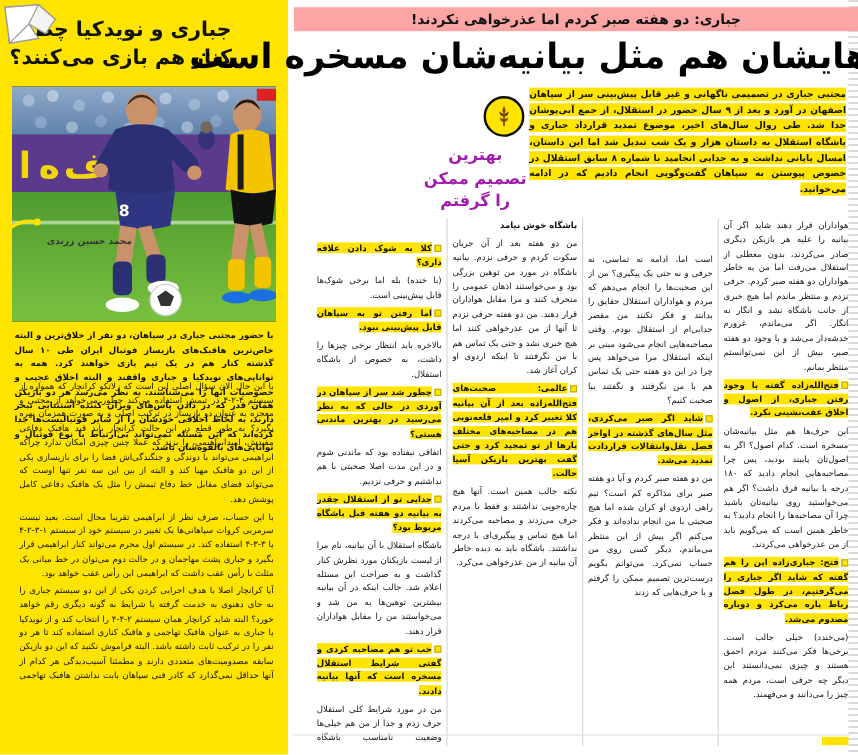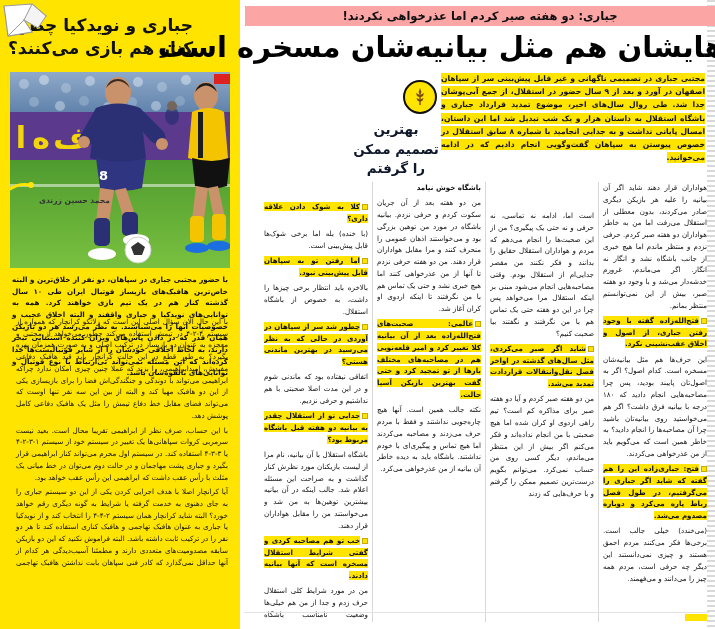--- a/index.html
+++ b/index.html
@@ -99,21 +99,21 @@
   }
   .logo-badge{
     width:34px;height:34px;border-radius:50%;
     background:#ffe400;border:2.6px solid #111;
     display:flex;align-items:center;justify-content:center;
     box-sizing:border-box;
   }
   .deck{
     position:absolute;right:276px;top:120px;width:86px;
     text-align:center;
-    font-size:13.5px;font-weight:bold;color:#0f172a;line-height:1.45;
+    font-size:13.5px;font-weight:bold;color:#a21caf;line-height:1.45;
     letter-spacing:-0.5px;
   }
 
   
   .byline{
     position:absolute;right:588px;top:168px;width:118px;
     display:flex;align-items:center;justify-content:flex-end;gap:4px;
   }
   .byline-name{font-size:7.6px;font-weight:bold;color:#333;margin-top:28px;}
   .byline-swoosh{flex:0 0 auto;}
@@ -330,21 +330,21 @@
         <p><span class="q-bullet"></span><span class="q">خب تو هم مصاحبه کردی و گفتی شرایط استقلال مسخره است که آنها بیانیه دادند.</span></p>
         <p>من در مورد شرایط کلی استقلال حرف زدم و جدا از من هم خیلی‌ها وضعیت نامناسب باشگاه کنارگذاشته‌ام. من توهینی به استقلال نکردم، زیرا هیچ کس در برتری این استقلال و هوادارانش شک ندارد. باشگاه استقلال یک باشگاه بزرگ با سابقه و با افتخار است و من هرگز به خودم جرأت نمی‌دهم به این باشگاه بزرگ توهین کنم.</p>
 
       </div>
     </div>
 
     <div class="col c3">
       <p class="sub">باشگاه خوش‌ نیامد</p>
       <p>من دو هفته بعد از آن جریان سکوت کردم و حرفی نزدم. بیانیه باشگاه در مورد من توهین بزرگی بود و می‌خواستند اذهان عمومی را منحرف کنند و مرا مقابل هواداران قرار دهند. من دو هفته حرفی نزدم تا آنها از من عذرخواهی کنند اما هیچ خبری نشد و حتی یک تماس هم با من نگرفتند تا اینکه اردوی او کران آغاز شد.</p>
       <p><span class="q-bullet"></span><span class="q">عالمی: صحبت‌های فتح‌الله‌زاده بعد از آن بیانیه کلا تغییر کرد و امیر قلعه‌نویی هم در مصاحبه‌های مختلف بارها از تو تمجید کرد و حتی گفت بهترین بازیکن آسیا حالت.</span></p>
-      <p>نکته جالب همین است. آنها هیچ چاره‌جویی نداشتند و فقط با مردم حرف می‌زدند و مصاحبه می‌کردند اما هیچ تماس و پیگیری‌ای با خودم نداشتند. باشگاه باید به دیده خاطر آن بیانیه از من عذرخواهی می‌کرد.</p>
+      <p>نکته جالب همین است. آنها هیچ چاره‌جویی نداشتند و فقط با مردم حرف می‌زدند و مصاحبه می‌کردند اما هیچ تماس و پیگیری‌ای با درجه نداشتند. باشگاه باید به دیده خاطر آن بیانیه از من عذرخواهی می‌کرد.</p>
     </div>
 
     <div class="col c2">
       <p>است اما، ادامه نه تماسی، نه حرفی و نه حتی یک پیگیری؟ من از این صحبت‌ها را انجام می‌دهم که مردم و هواداران استقلال حقایق را بدانند و فکر نکنند من مقصر جدایی‌ام از استقلال بودم. وقتی مصاحبه‌هایی انجام می‌شود مبنی بر اینکه استقلال مرا می‌خواهد پس چرا در این دو هفته حتی یک تماس هم با من نگرفتند و نگفتند بیا صحبت کنیم؟</p>
       <p><span class="q-bullet"></span><span class="q">شاید اگر صبر می‌کردی، مثل سال‌های گذشته در اواخر فصل نقل‌وانتقالات قراردادت تمدید می‌شد.</span></p>
       <p>من دو هفته صبر کردم و آیا دو هفته صبر برای مذاکره کم است؟ تیم راهی اردوی او کران شده اما هیچ صحبتی با من انجام نداده‌اند و فکر می‌کنم اگر بیش از این منتظر می‌ماندم، دیگر کسی روی من حساب نمی‌کرد. می‌توانم بگویم درست‌ترین تصمیم ممکن را گرفتم و با حرف‌هایی که زدند</p>
     </div>
 
     <div class="col c1">
       <p>هواداران قرار دهند شاید اگر آن بیانیه را علیه هر بازیکن دیگری صادر می‌کردند، بدون معطلی از استقلال می‌رفت اما من به خاطر هواداران دو هفته صبر کردم. حرفی نزدم و منتظر ماندم اما هیچ خبری از جانب باشگاه نشد و انگار نه انگار. اگر می‌ماندم، غرورم خدشه‌دار می‌شد و با وجود دو هفته صبر، بیش از این نمی‌توانستم منتظر بمانم.</p>

